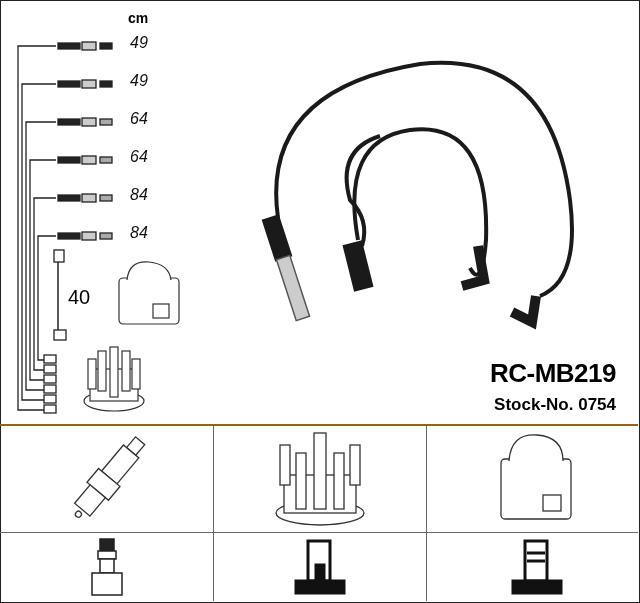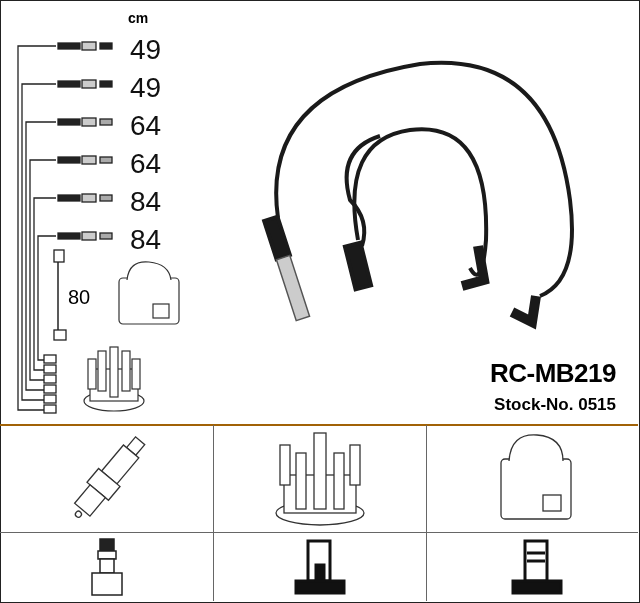--- a/index.html
+++ b/index.html
@@ -1,40 +1,40 @@
 <!DOCTYPE html>
 <html><head>
 <meta charset="utf-8">
 <style>
   html,body{margin:0;padding:0;background:#fff;}
   body{width:640px;height:603px;position:relative;font-family:"Liberation Sans",sans-serif;overflow:hidden;}
   .frame{position:absolute;left:0;top:0;width:638px;height:601px;border:1px solid #222;}
   .top{position:absolute;left:0;top:0;width:638px;height:424px;border-bottom:2px solid #a16207;}
   .cm{position:absolute;left:128px;top:10px;font-size:14px;font-weight:bold;}
-  .len{position:absolute;left:130px;font-size:28px;color:#111;}
+  .len{position:absolute;left:130px;font-size:16px;color:#111;font-style:italic;}
   .l80{position:absolute;left:68px;top:286px;font-size:20px;}
   .title{position:absolute;right:22px;top:358px;font-size:26px;font-weight:bold;letter-spacing:-0.5px;}
   .stock{position:absolute;right:22px;top:395px;font-size:17px;font-weight:bold;}
   .grid{position:absolute;left:0;top:425px;width:638px;height:176px;}
   .cell{position:absolute;border-right:1px solid #666;border-bottom:1px solid #666;box-sizing:border-box;}
   svg{position:absolute;}
 </style>
 </head>
 <body>
 
 <div class="frame"></div>
 <div class="top">
   <span class="cm">cm</span>
   <span class="len" style="top:34px">49</span>
   <span class="len" style="top:72px">49</span>
   <span class="len" style="top:110px">64</span>
   <span class="len" style="top:148px">64</span>
   <span class="len" style="top:186px">84</span>
   <span class="len" style="top:224px">84</span>
-  <span class="l80">80</span>
+  <span class="l80">40</span>
 
   <svg width="130" height="420" style="left:0;top:0" fill="none" stroke="#222" stroke-width="1.3">
     <g>
       <path d="M56 46 H18 V410 H44"></path>
       <path d="M56 84 H22 V400 H44"></path>
       <path d="M56 122 H26 V390 H44"></path>
       <path d="M56 160 H30 V380 H44"></path>
       <path d="M56 198 H34 V370 H44"></path>
       <path d="M56 236 H38 V360 H44"></path>
     </g>
@@ -91,21 +91,21 @@
     <path d="M108 190 Q90 90 160 80 Q240 70 236 190 Q232 240 220 218"></path>
     <path d="M112 196 Q120 170 100 150 Q86 100 130 86"></path>
     <rect x="20" y="168" width="14" height="40" fill="#1a1a1a" transform="rotate(-18 27 188)"></rect>
     <rect x="36" y="206" width="14" height="64" fill="#ccc" stroke="#555" stroke-width="1.5" transform="rotate(-18 43 238)"></rect>
     <rect x="100" y="194" width="16" height="44" fill="#1a1a1a" transform="rotate(-14 108 216)"></rect>
     <path d="M228 196 L234 230 L212 236" stroke-width="10"></path>
     <path d="M286 246 L282 272 L262 262" stroke-width="10"></path>
   </svg>
 
   <span class="title">RC-MB219</span>
-  <span class="stock">Stock-No. 0515</span>
+  <span class="stock">Stock-No. 0754</span>
 </div>
 
 <div class="grid">
   <div class="cell" style="left:0;top:0;width:214px;height:108px">
     <svg width="100" height="100" style="left:58px;top:4px" fill="#fff" stroke="#333" stroke-width="1.3">
       <g transform="rotate(40 50 50)">
         <rect x="44" y="0" width="12" height="14"></rect>
           <rect x="40" y="14" width="20" height="34"></rect>
         <rect x="36" y="48" width="28" height="18"></rect>
           <rect x="40" y="66" width="20" height="24"></rect>

